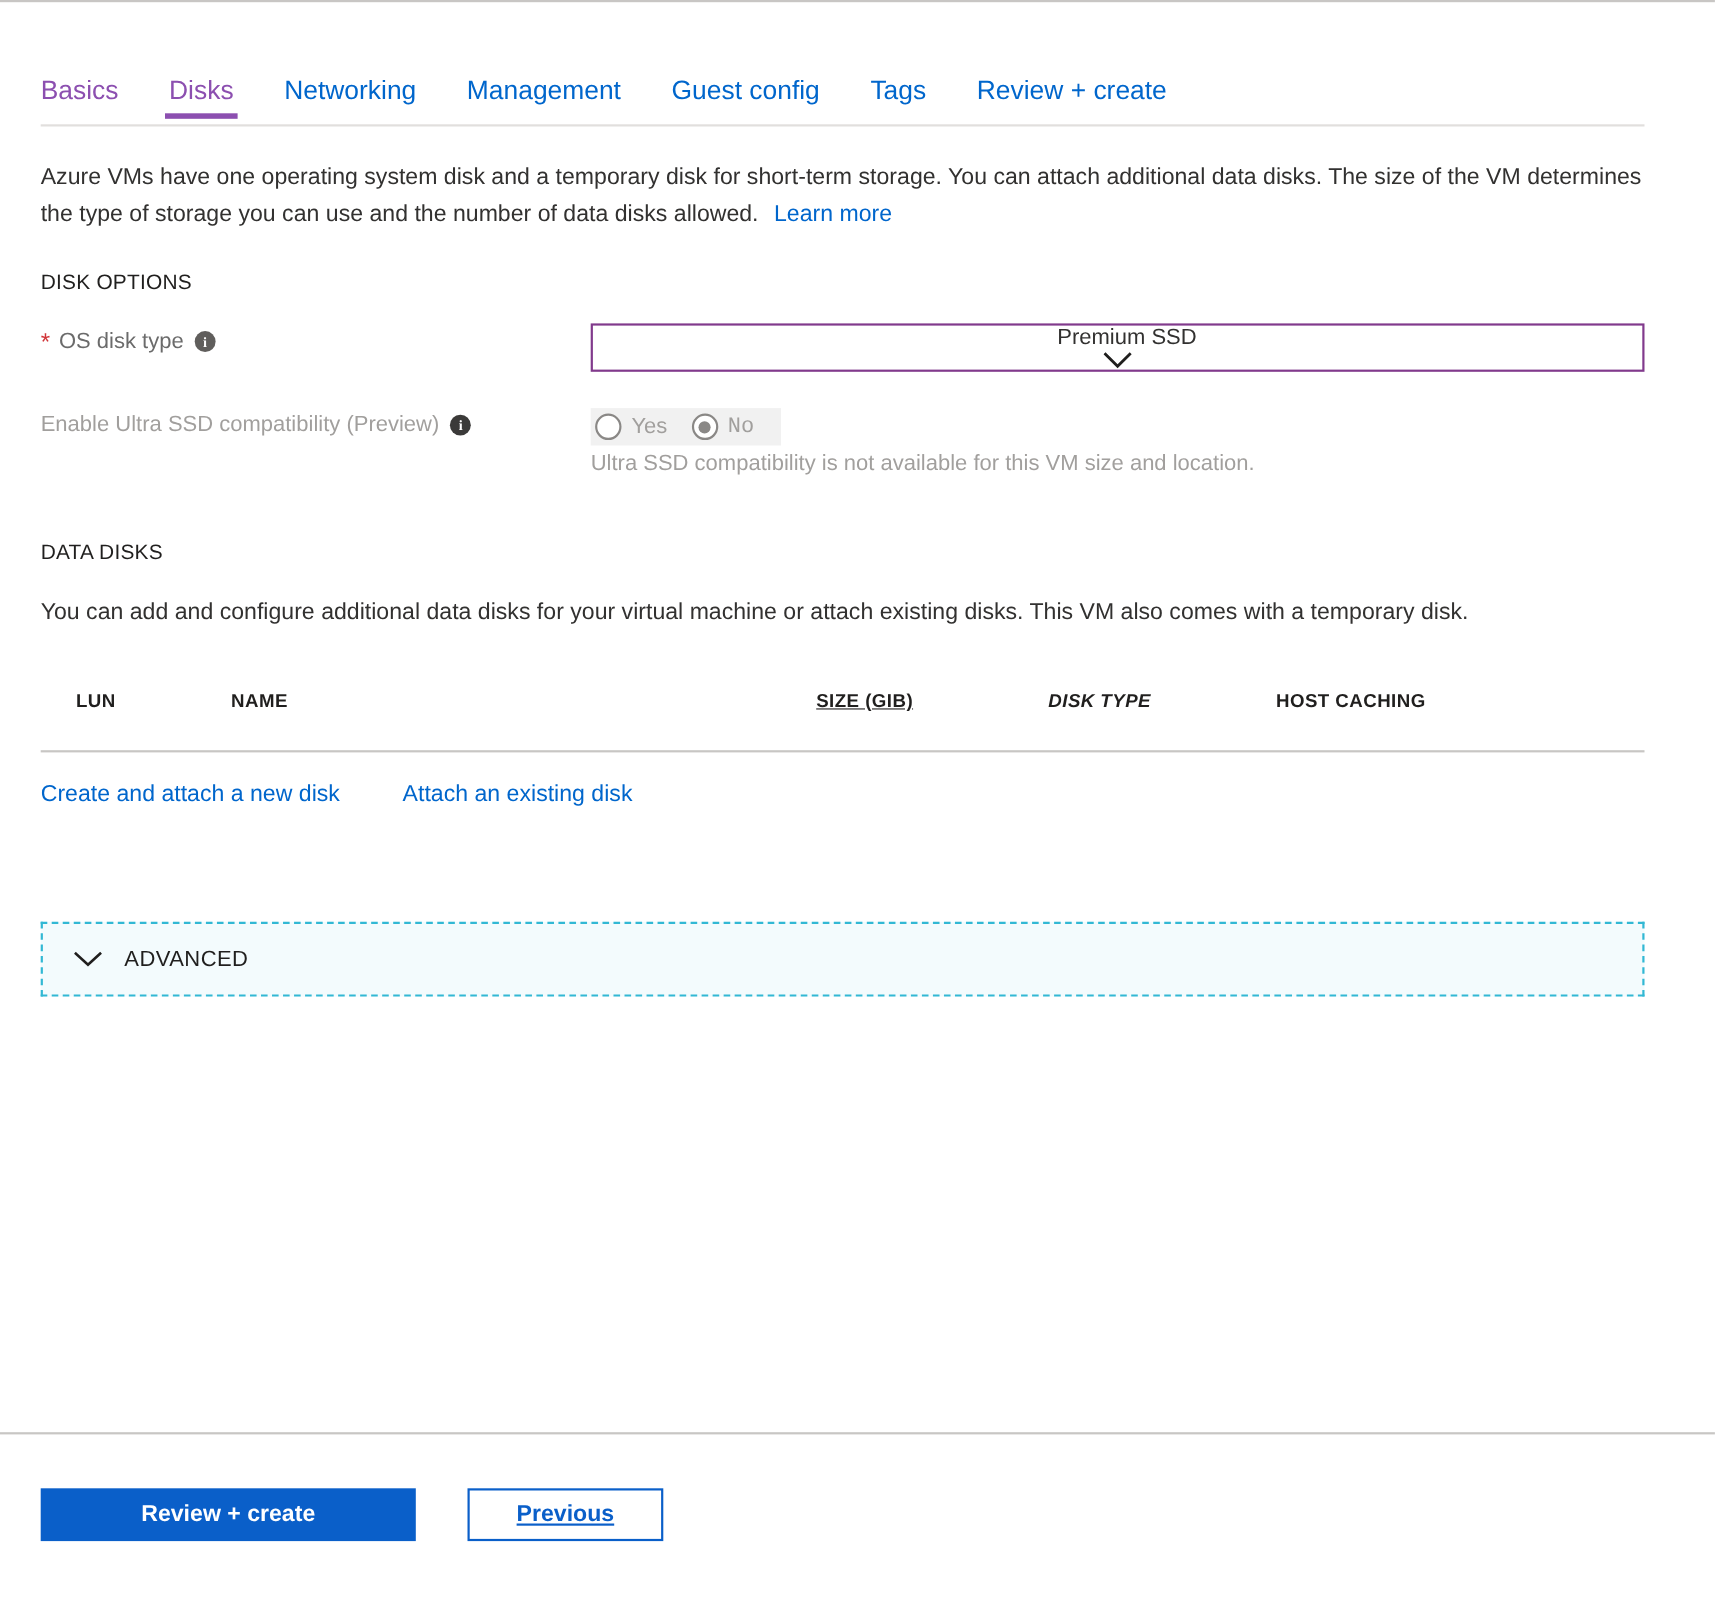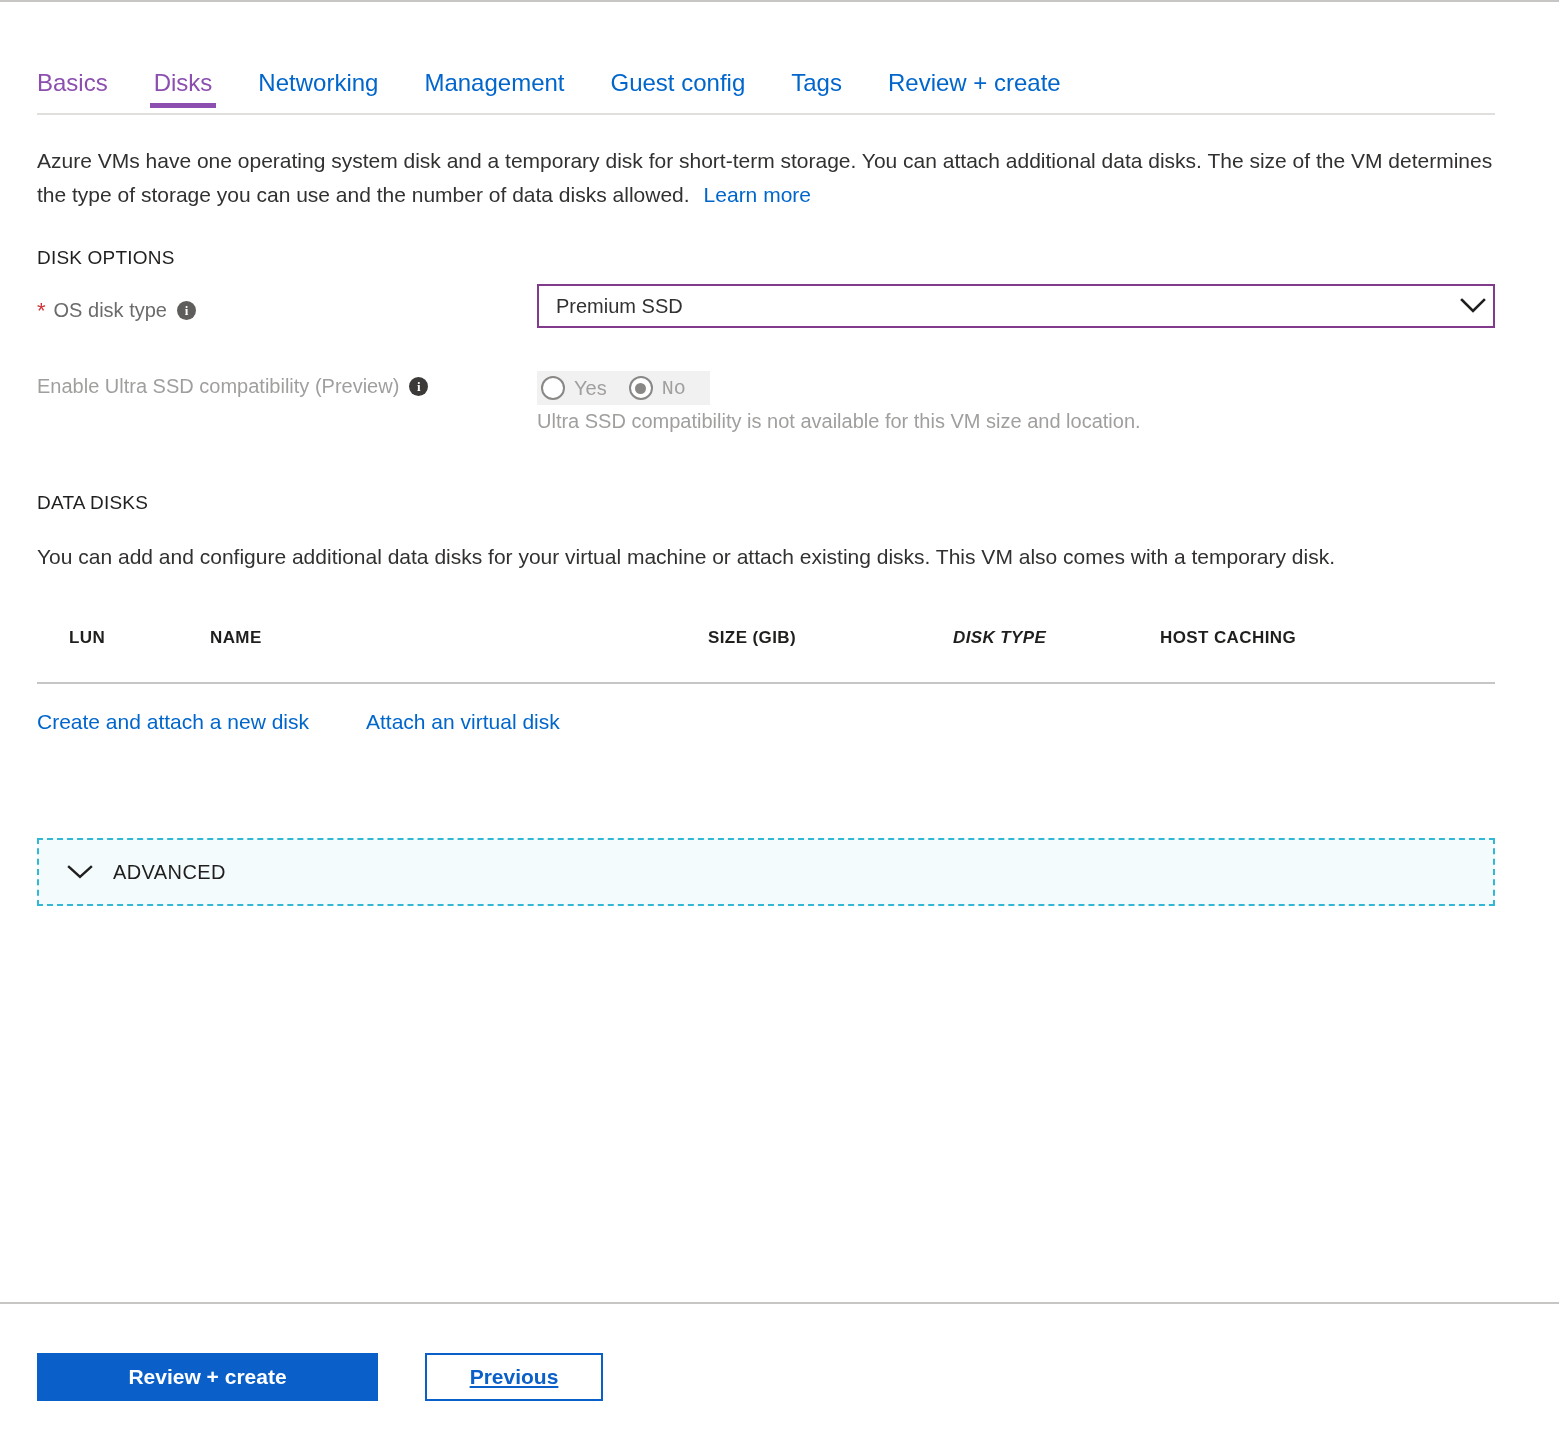--- a/index.html
+++ b/index.html
@@ -123,30 +123,31 @@
     font-size: 13px;
     font-weight: bold;
     font-family: "Liberation Serif", serif;
     margin-left: 10px;
     cursor: pointer;
     flex: none;
   }
 
   .dropdown {
     position: absolute;
-    top: 284px;
+    top: 294px;
     left: 537px;
     width: 958px;
     height: 44px;
     border: 2px solid #813a8c;
     background: #ffffff;
     display: flex;
     align-items: center;
     box-sizing: border-box;
     cursor: pointer;
+    flex-direction: column;
   }
   .dropdown .value {
     flex: 1;
     padding-left: 17px;
     font-size: 20px;
     color: #323130;
   }
   .chev {
     width: 40px;
     display: flex;
@@ -236,21 +237,21 @@
     position: absolute;
     top: 0;
     font-size: 17px;
     font-weight: bold;
     letter-spacing: .4px;
     color: #201f1e;
     white-space: nowrap;
   }
   .th.c-lun  { left: 32px; }
   .th.c-name { left: 173px; }
-  .th.c-size { left: 671px; }
+  .th.c-size { left: 705px; text-decoration: underline; }
   .th.c-type { left: 916px; font-style: italic; }
   .th.c-host { left: 1123px; }
   .table-rule {
     position: absolute;
     top: 54px;
     left: 0;
     width: 1458px;
     height: 2px;
     background: #c8c6c4;
   }
@@ -398,21 +399,21 @@
     <div class="th c-name">NAME</div>
     <div class="th c-size">SIZE (GIB)</div>
     <div class="th c-type">DISK TYPE</div>
     <div class="th c-host">HOST CACHING</div>
   </div>
   <div class="table-rule"></div>
 </div>
 
 <div class="disk-actions">
   <a class="link">Create and attach a new disk</a>
-  <a class="link">Attach an virtual disk</a>
+  <a class="link">Attach an existing disk</a>
 </div>
 
 <div class="advanced">
   <span class="chev-adv">
     <svg width="26" height="14" viewBox="0 0 26 14" aria-hidden="true">
       <path d="M2 2 L13 12 L24 2" fill="none" stroke="#201f1e" stroke-width="2.4" stroke-linecap="square"></path>
     </svg>
   </span>
   <span class="adv-label">ADVANCED</span>
 </div>

